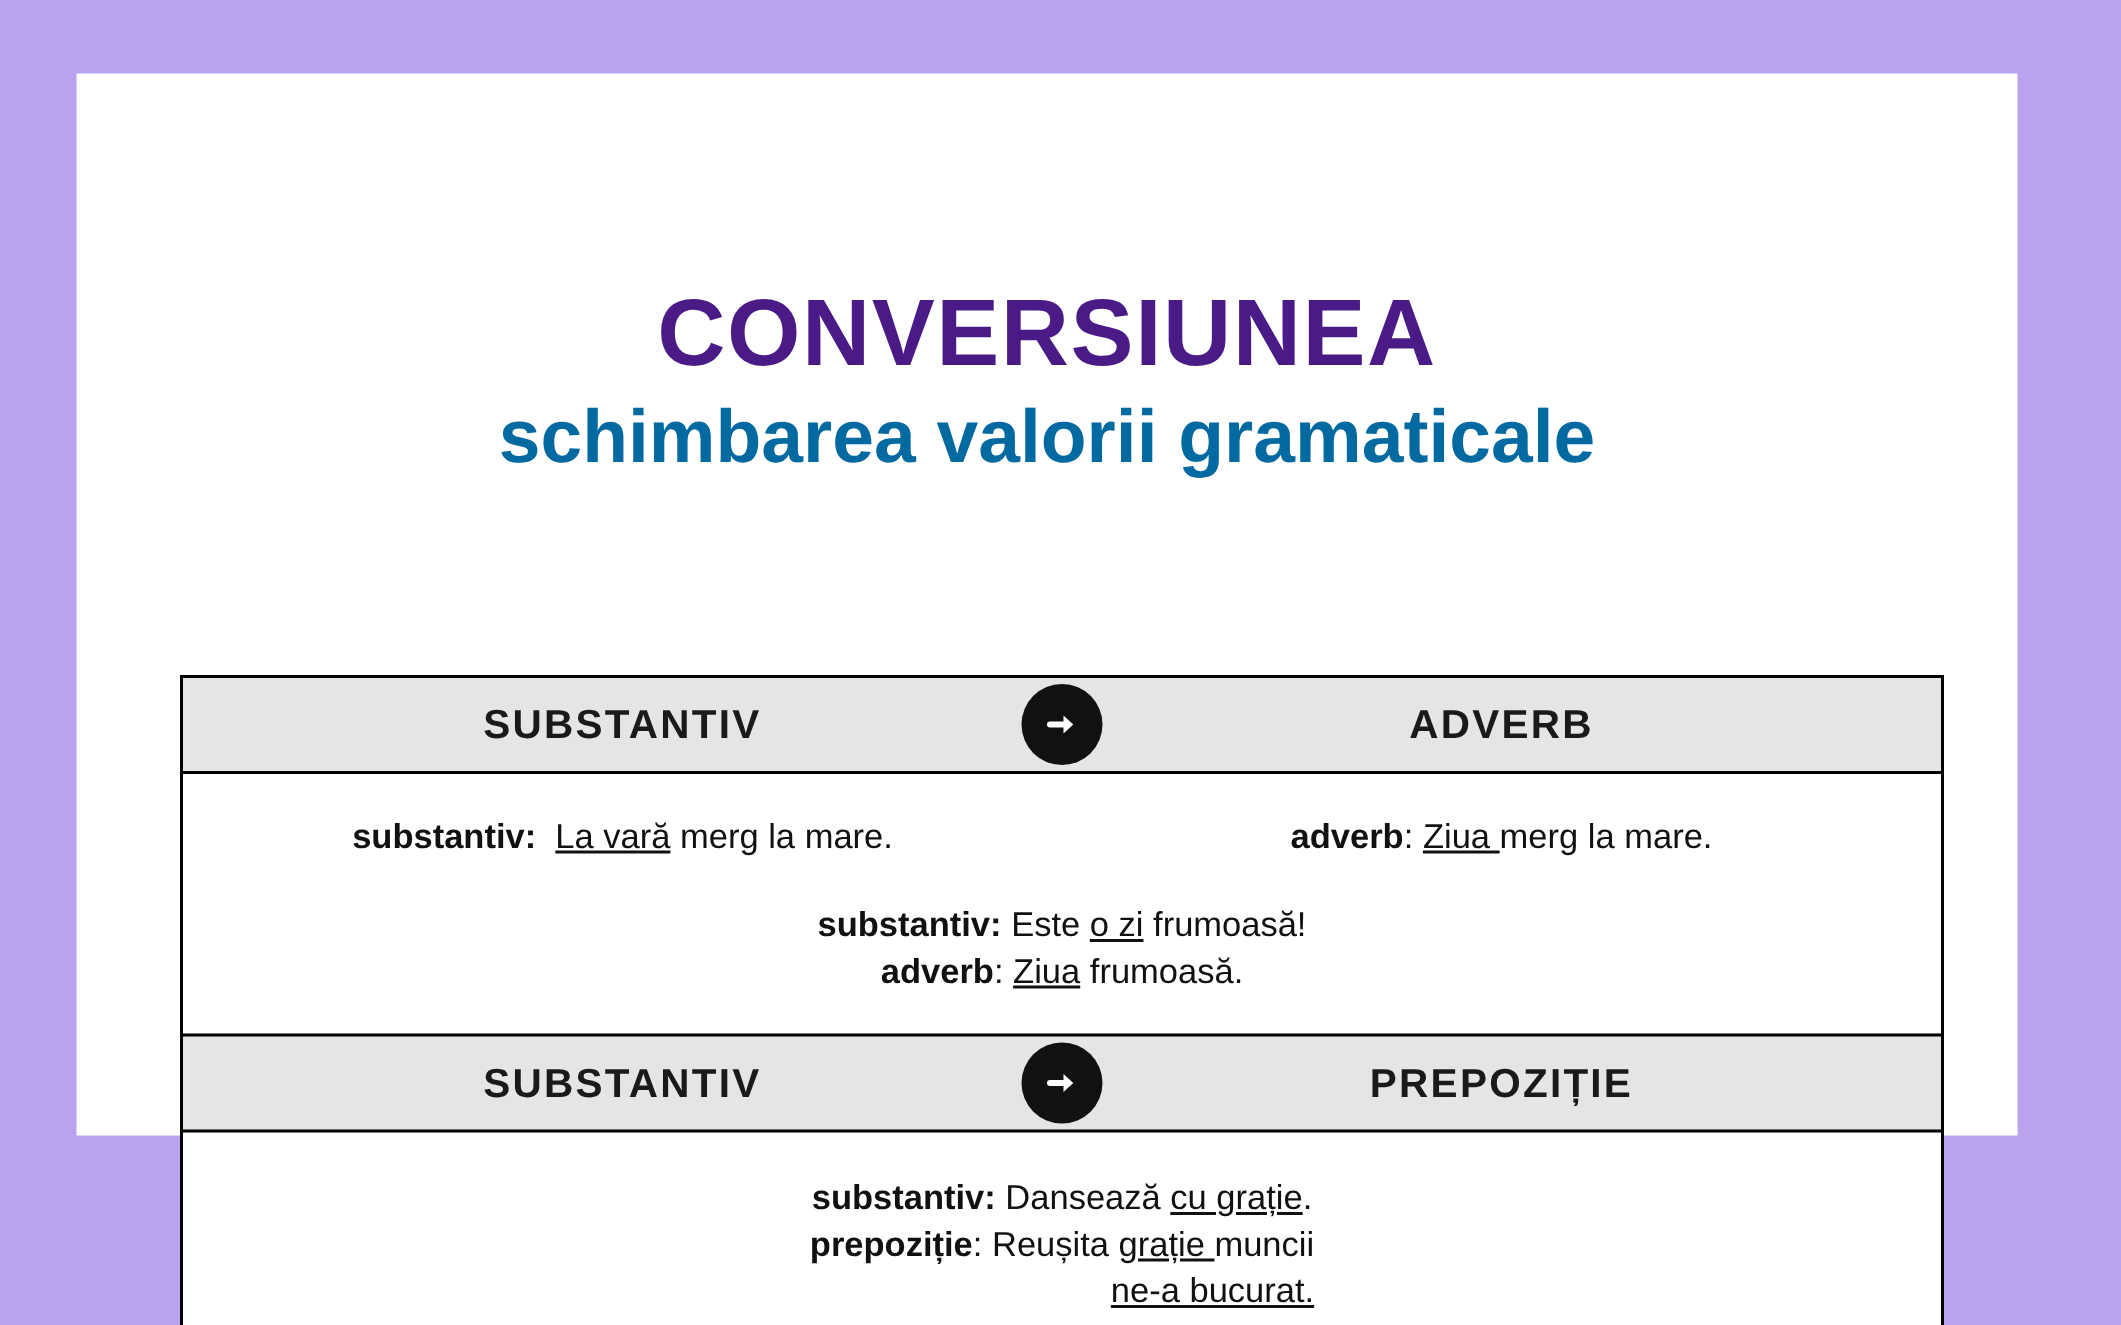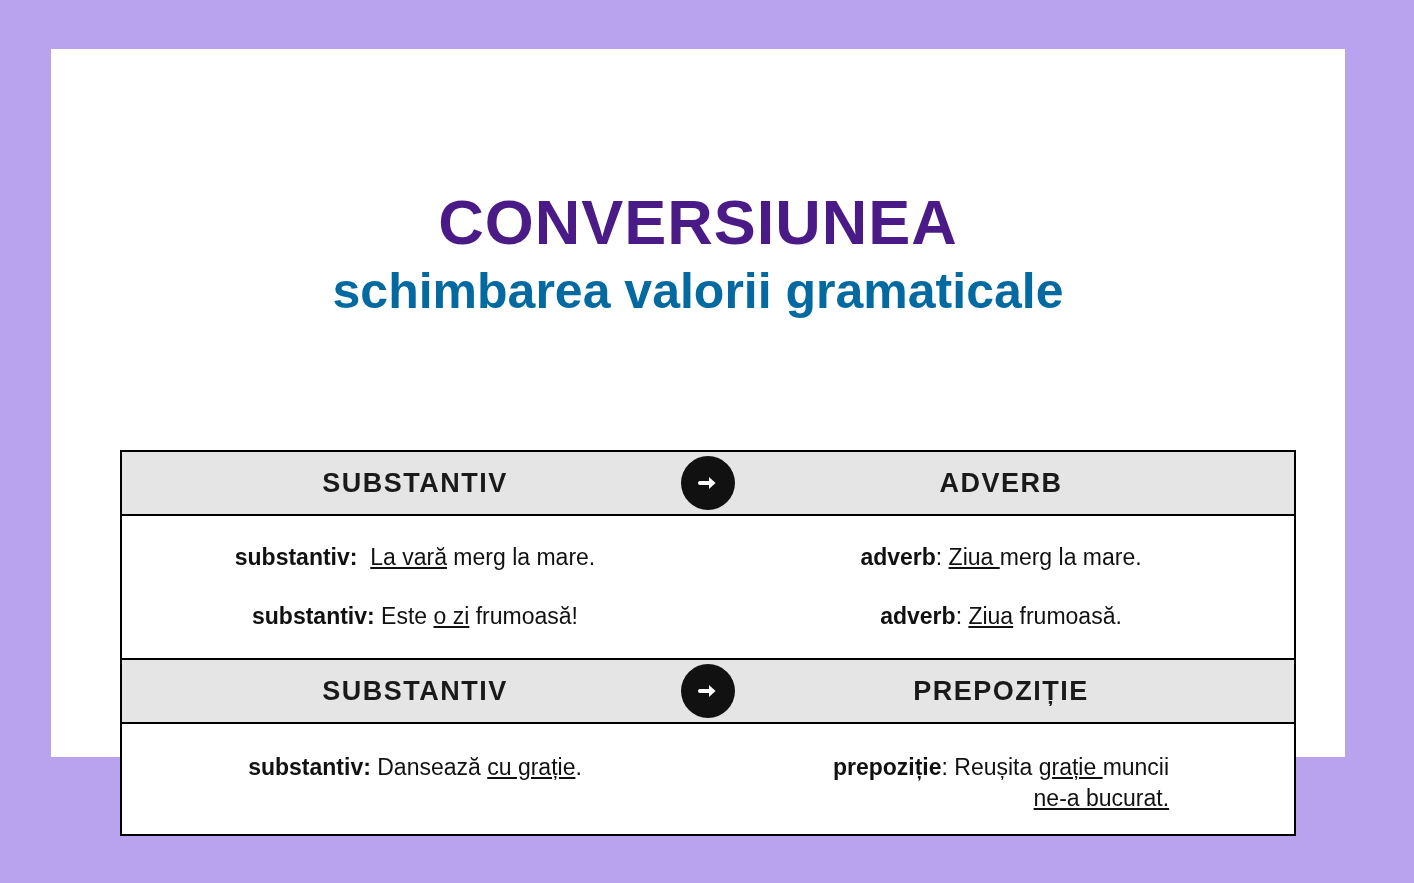--- a/index.html
+++ b/index.html
@@ -101,21 +101,21 @@
     color: #111111;
     line-height: 1.35;
     padding: 0 14px;
     box-sizing: border-box;
     text-align: center;
   }
   .body-cell .lead { font-weight: bold; }
   .body-cell u { }
 
   .pad-top-1 { padding-top: 26px; }
-  .pad-top-2 { padding-top: 28px; }
+  .pad-top-2 { padding-top: 28px; flex-direction: column; }
   .pad-bottom-1 { padding-bottom: 26px; }
   .pad-bottom-2 { padding-bottom: 20px; }
 
   .sec2-body .body-cell { text-align: center; }
   .sec2-body .right-inner { display: inline-block; text-align: left; }
   .sec2-body .right-line2 { display: block; text-align: right; text-decoration: underline; }
 </style>
 </head>
 <body>
 

